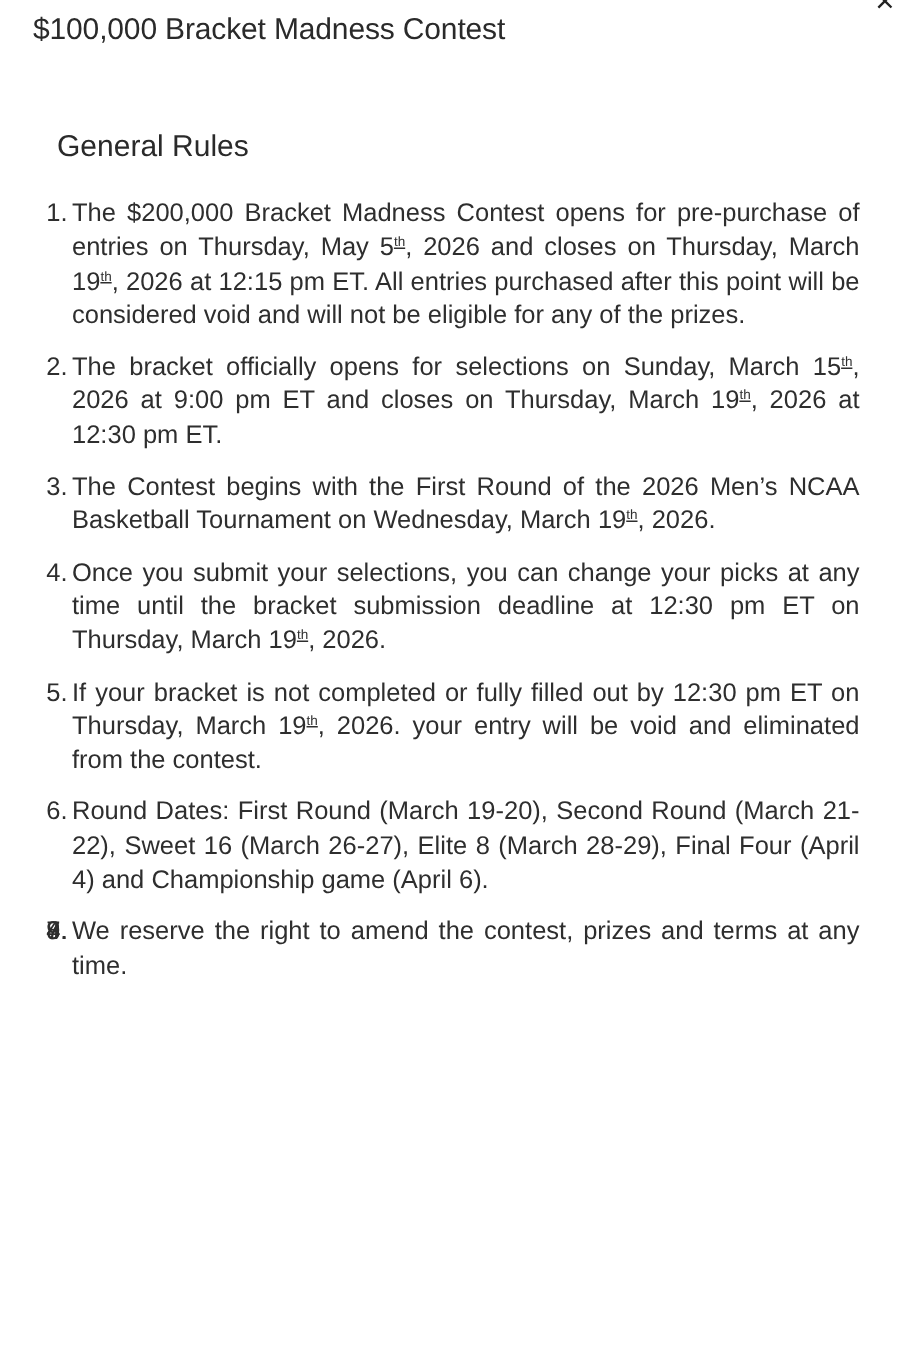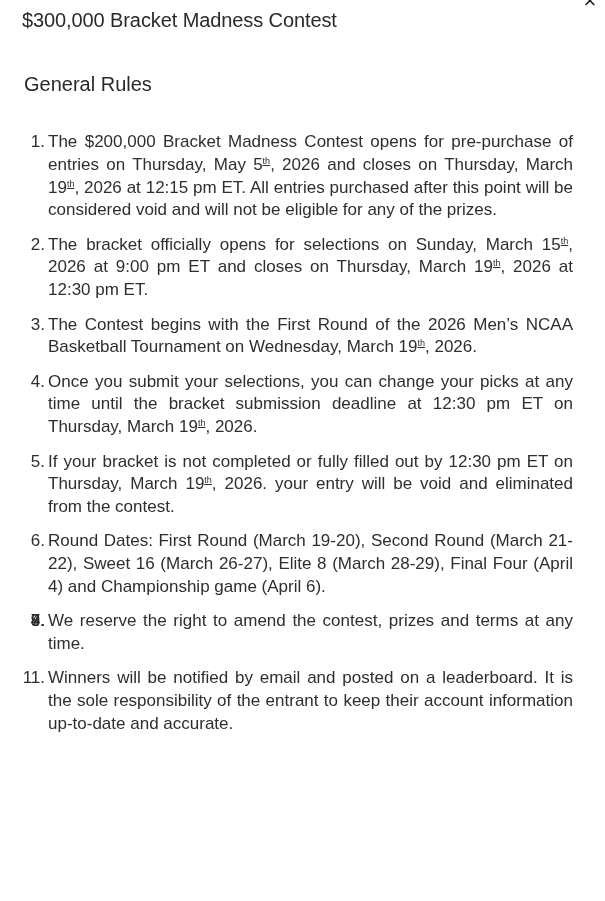--- a/index.html
+++ b/index.html
@@ -11,48 +11,47 @@
   .close-btn {
     position: absolute; top: -8px; right: 6px; width: 18px; height: 18px;
     font-size: 22px; line-height: 18px; color: #222; cursor: pointer; text-align: center;
   }
   .title {
     position: absolute; left: 22px; top: 9px;
     font-size: 20px; font-weight: normal; color: #2a2a2a; margin: 0; letter-spacing: -0.1px;
   }
   .subtitle {
     position: absolute; left: 22px; top: 71px;
-    font-size: 20px; font-weight: normal; color: #2a2a2a; margin: 2px;
+    font-size: 20px; font-weight: normal; color: #2a2a2a; margin: 16px;
   }
   .rules {
     position: absolute; left: 0; top: 131px; width: 573px;
     margin: 0; padding: 0; list-style: none;
   }
   .rule {
     position: relative; padding-left: 48px; margin-bottom: 11.5px;
     font-size: 17px; line-height: 22.8px; text-align: justify; color: #2e2e2e;
   }
   .rule-num { position: absolute; right: calc(100% - 45px); top: 0; white-space: nowrap; }
   sup { font-size: 9px; line-height: 0; vertical-align: 6px; text-decoration: underline; }
 </style>
 </head>
 <body>
 
 <div class="close-btn">
   <span>×</span>
 </div>
 
-<h1 class="title">$300,000 Bracket Madness Contest</h1>
+<h1 class="title">$100,000 Bracket Madness Contest</h1>
 <h2 class="subtitle">General Rules</h2>
 
 <ol class="rules" id="rules">
     <li class="rule"><span class="rule-num">1.</span><span>The $200,000 Bracket Madness Contest opens for pre-purchase of entries on Thursday, May 5</span><sup>th</sup><span>, 2026 and closes on Thursday, March 19</span><sup>th</sup><span>, 2026 at 12:15 pm ET. All entries purchased after this point will be considered void and will not be eligible for any of the prizes.</span></li>
     <li class="rule"><span class="rule-num">2.</span><span>The bracket officially opens for selections on Sunday, March 15</span><sup>th</sup><span>, 2026 at 9:00 pm ET and closes on Thursday, March 19</span><sup>th</sup><span>, 2026 at 12:30 pm ET.</span></li>
     <li class="rule"><span class="rule-num">3.</span><span>The Contest begins with the First Round of the 2026 Men’s NCAA Basketball Tournament on Wednesday, March 19</span><sup>th</sup><span>, 2026.</span></li>
     <li class="rule"><span class="rule-num">4.</span><span>Once you submit your selections, you can change your picks at any time until the bracket submission deadline at 12:30 pm ET on Thursday, March 19</span><sup>th</sup><span>, 2026.</span></li>
     <li class="rule"><span class="rule-num">5.</span><span>If your bracket is not completed or fully filled out by 12:30 pm ET on Thursday, March 19</span><sup>th</sup><span>, 2026. your entry will be void and eliminated from the contest.</span></li>
     <li class="rule"><span class="rule-num">6.</span><span>Round Dates: First Round (March 19-20), Second Round (March 21-22), Sweet 16 (March 26-27), Elite 8 (March 28-29), Final Four (April 4) and Championship game (April 6).</span></li>
     <li class="rule"><span class="rule-num">7.</span></li>
     <li class="rule"><span class="rule-num">8.</span></li>
     <li class="rule"><span class="rule-num">9.</span></li>
     <li class="rule"><span class="rule-num">4.</span><span>We reserve the right to amend the contest, prizes and terms at any time.</span></li>
-    <li class="rule"><span class="rule-num">11.</span><span>Winners will be notified by email and posted on a leaderboard. It is the sole responsibility of the entrant to keep their account information up-to-date and accurate.</span></li>
   </ol>
 
 </body></html>

